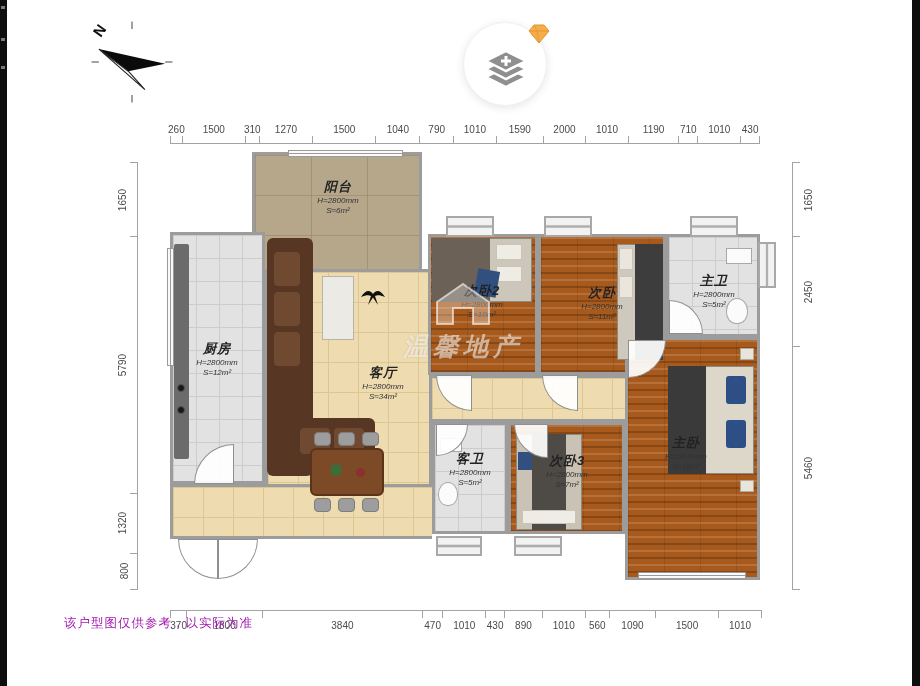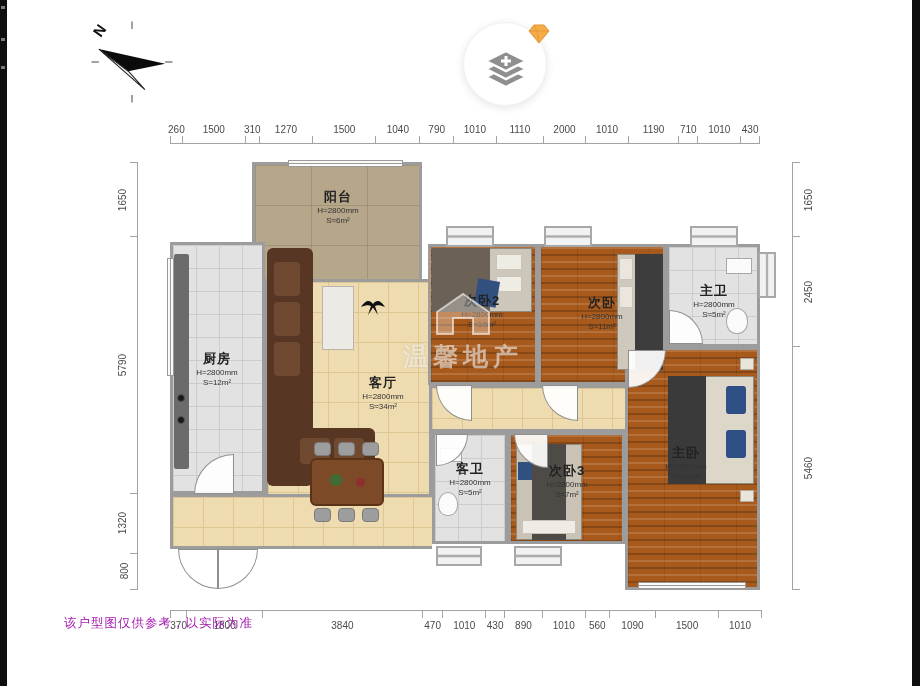--- a/index.html
+++ b/index.html
@@ -37,21 +37,21 @@
   .dim-row.vl{flex-direction:column;align-items:flex-end;border-right:1px solid #a3a3a3;}
   .dim-row.vl .dim-seg{width:7px;border-top:1px solid #a3a3a3;}
   .dim-row.vl .dim-seg:last-child{border-bottom:1px solid #a3a3a3;}
   .dim-row.vl .dim-label{top:50%;right:4px;transform:translateY(-50%) rotate(-90deg);}
   .dim-row.vr{flex-direction:column;align-items:flex-start;border-left:1px solid #a3a3a3;}
   .dim-row.vr .dim-seg{width:7px;border-top:1px solid #a3a3a3;}
   .dim-row.vr .dim-seg:last-child{border-bottom:1px solid #a3a3a3;}
   .dim-row.vr .dim-label{top:50%;left:4px;transform:translateY(-50%) rotate(-90deg);}
 
   
-  .plan{position:absolute;left:170px;top:162px;width:592px;height:428px;}
+  .plan{position:absolute;left:170px;top:152px;width:592px;height:428px;font-style:italic;}
   .room{position:absolute;border:3px solid #9c9c9c;}
   .floor-balcony{background-color:#b6a78a;
     background-image:linear-gradient(rgba(88,78,58,.22) 1px,transparent 1px),
                      linear-gradient(90deg,rgba(88,78,58,.22) 1px,transparent 1px);
     background-size:56px 40px;}
   .floor-tile{background-color:#e2e2e2;
     background-image:linear-gradient(#cccccc 1px,transparent 1px),
                      linear-gradient(90deg,#cccccc 1px,transparent 1px);
     background-size:23px 23px;}
   .floor-beige{background-color:#eedcb0;
@@ -145,21 +145,21 @@
       <div class="dim-seg" style="flex-grow: 1040;">
         <span class="dim-label">1040</span>
       </div>
       <div class="dim-seg" style="flex-grow: 790;">
         <span class="dim-label">790</span>
       </div>
       <div class="dim-seg" style="flex-grow: 1010;">
         <span class="dim-label">1010</span>
       </div>
       <div class="dim-seg" style="flex-grow: 1110;">
-        <span class="dim-label">1110</span>
+        <span class="dim-label">1590</span>
       </div>
       <div class="dim-seg" style="flex-grow: 1000;">
         <span class="dim-label">2000</span>
       </div>
       <div class="dim-seg" style="flex-grow: 1010;">
         <span class="dim-label">1010</span>
       </div>
       <div class="dim-seg" style="flex-grow: 1190;">
         <span class="dim-label">1190</span>
       </div>

